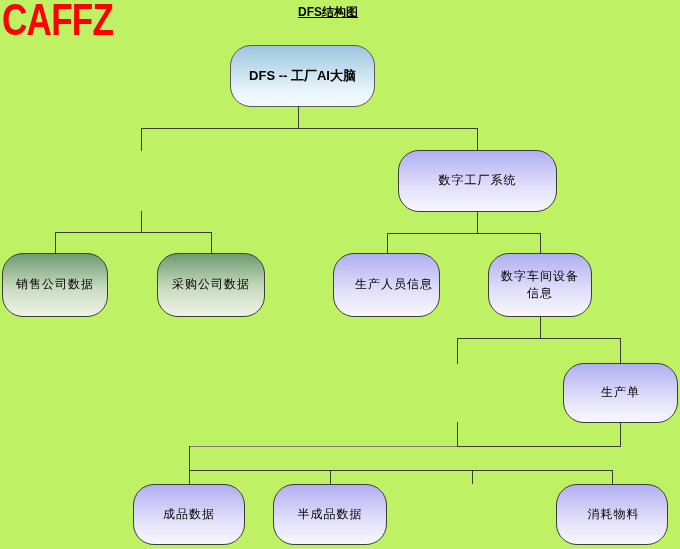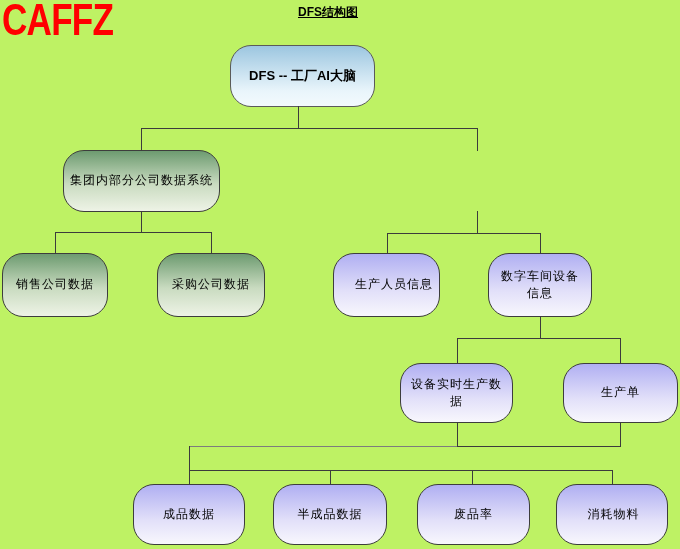--- a/index.html
+++ b/index.html
@@ -47,30 +47,28 @@
 </style>
 </head>
 <body>
 
 <div id="stage">
 
   <div id="watermark">CAFFZ</div>
   <div id="chart-title">DFS结构图</div>
 
   <div class="node blue n-root">DFS -- 工厂AI大脑</div>
-  <div class="node green n-group">集团内部分公司数据系统</div>
+  <div class="node purple n-df">数字工厂系统</div>
   <div class="node green n-sales">销售公司数据</div>
   <div class="node green n-purchase">采购公司数据</div>
   <div class="node purple n-personnel">生产人员信息</div>
   <div class="node purple n-workshop">数字车间设备信息</div>
-  <div class="node purple n-realtime">设备实时生产数据</div>
   <div class="node purple n-order">生产单</div>
   <div class="node purple n-finished">成品数据</div>
   <div class="node purple n-semi">半成品数据</div>
-  <div class="node purple n-scrap">废品率</div>
   <div class="node purple n-consume">消耗物料</div>
 
   <div class="vline" style="left:298px;top:106px;height:22px;"></div>
   <div class="hline" style="left:141px;top:128px;width:337px;"></div>
   <div class="vline" style="left:141px;top:128px;height:23px;"></div>
   <div class="vline" style="left:477px;top:128px;height:23px;"></div>
 
   <div class="vline" style="left:141px;top:211px;height:21px;"></div>
   <div class="hline" style="left:55px;top:232px;width:157px;"></div>
   <div class="vline" style="left:55px;top:232px;height:22px;"></div>

